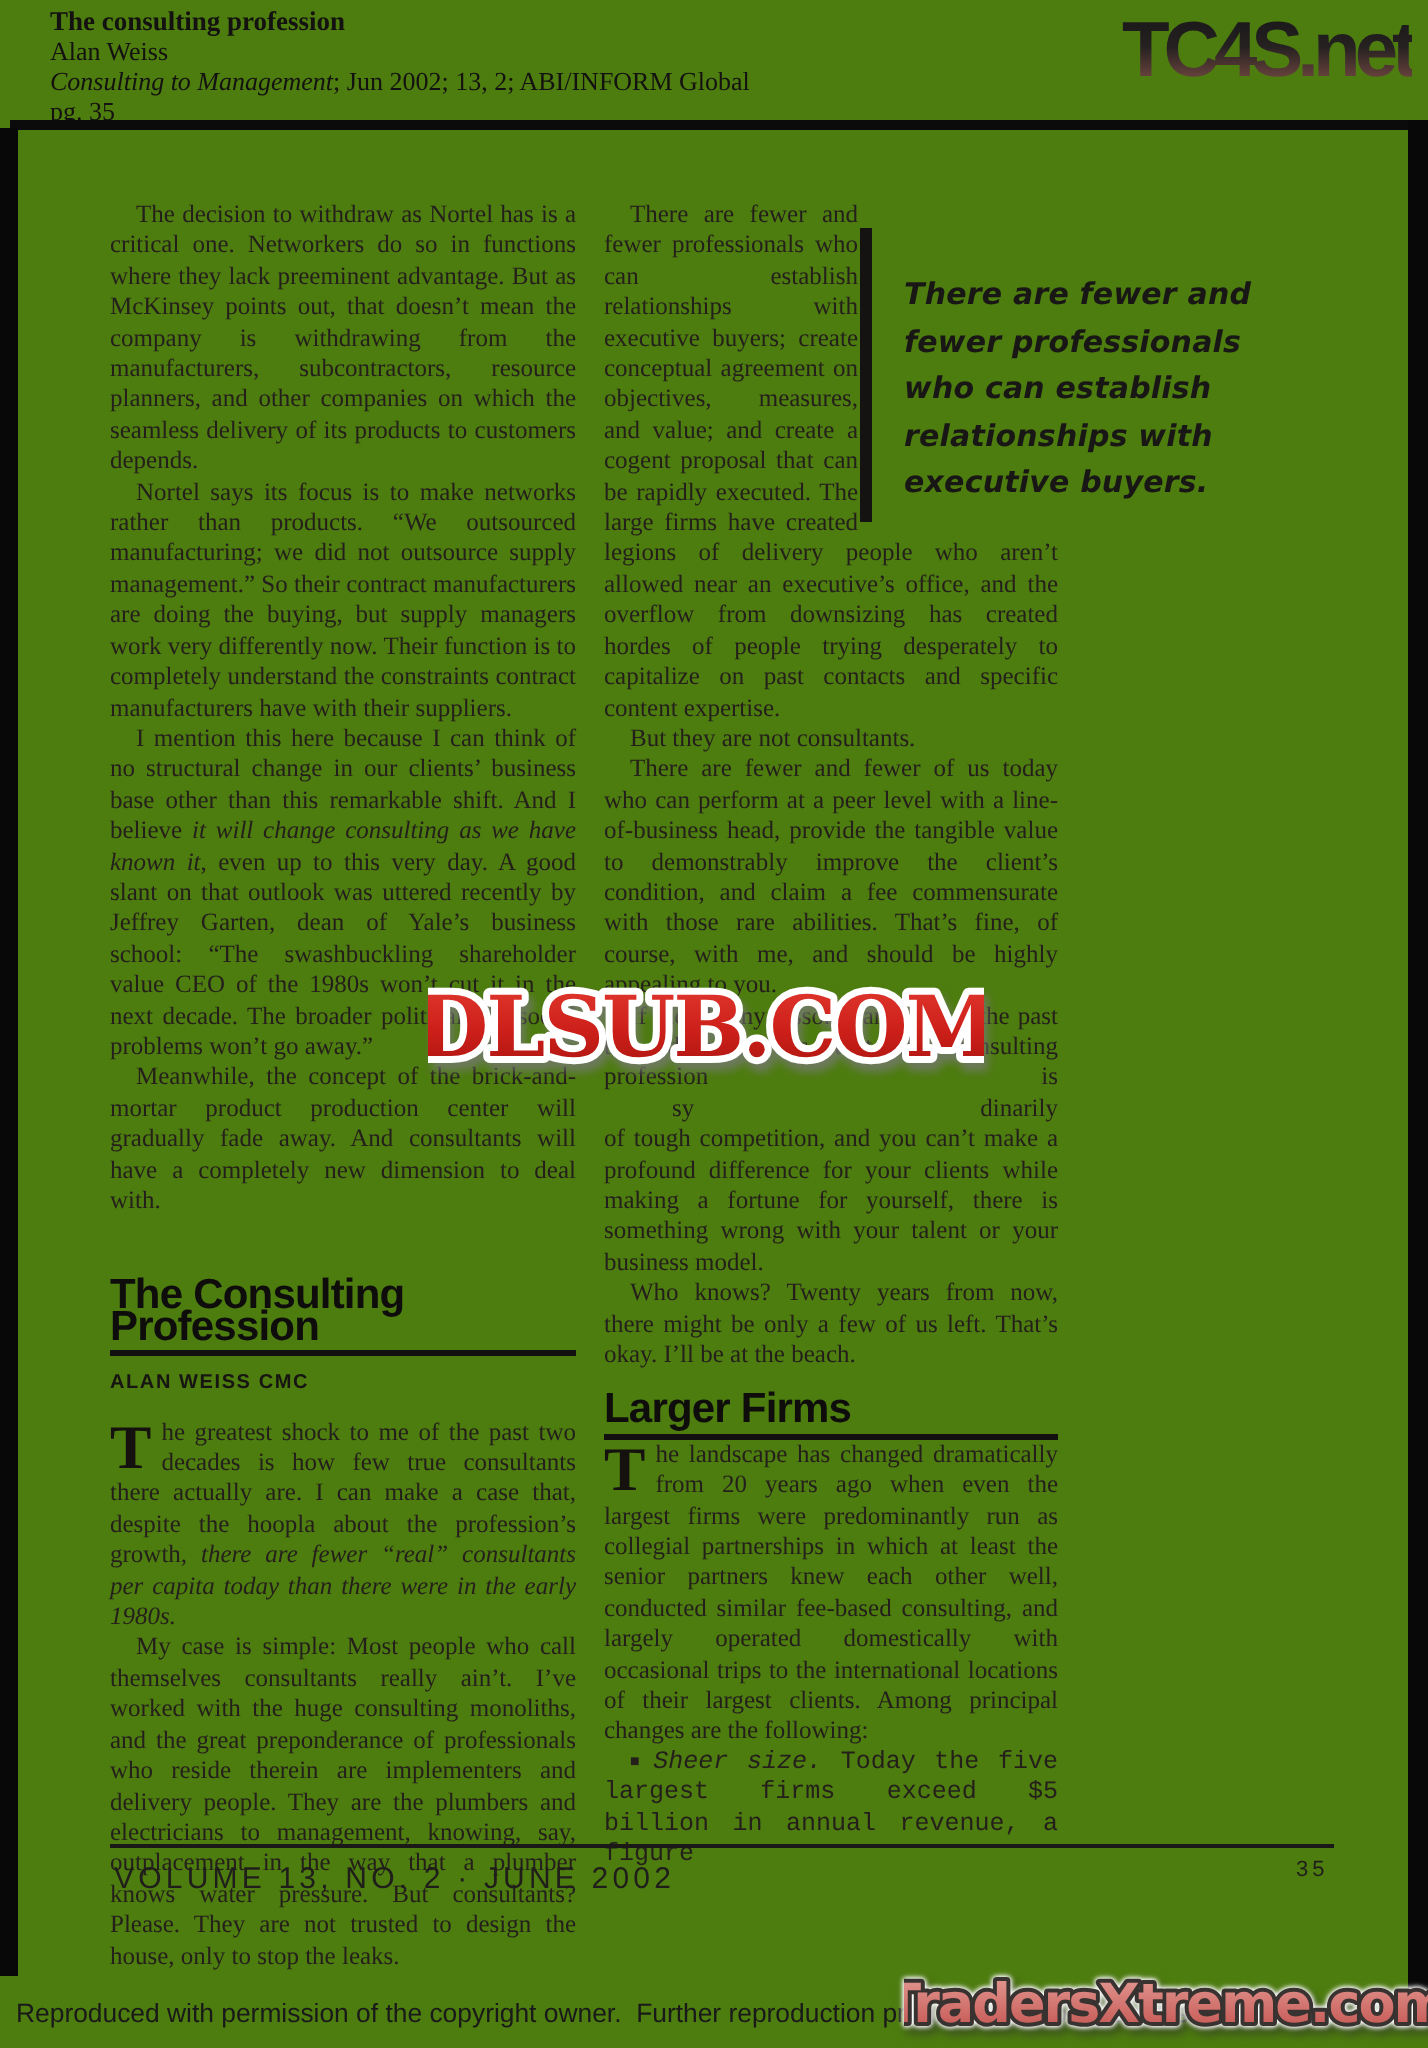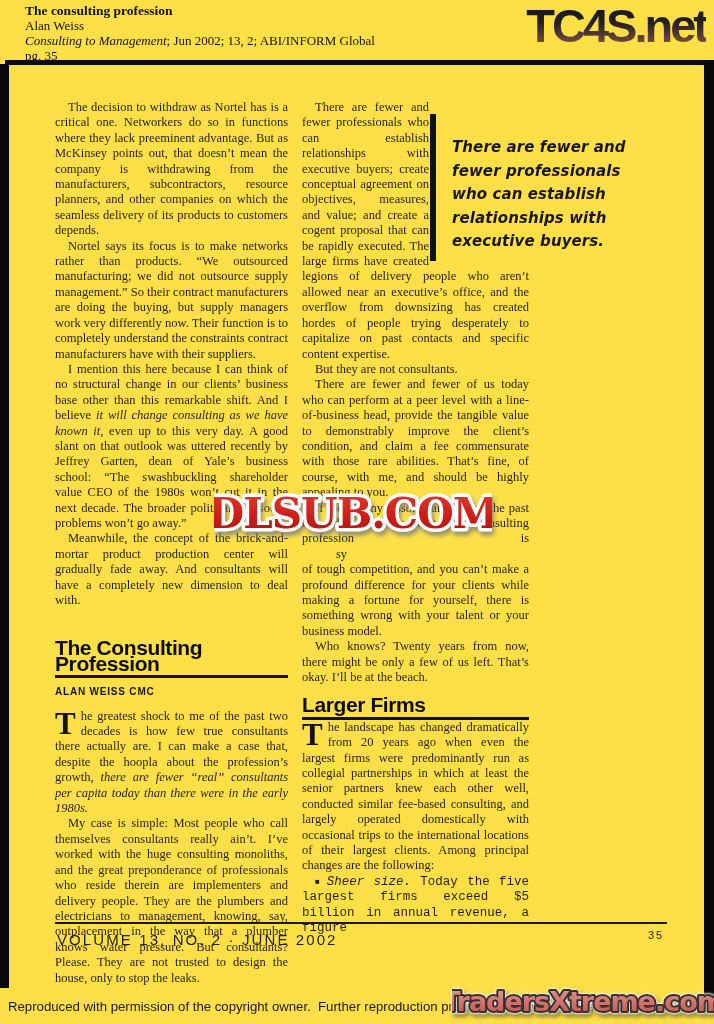--- a/index.html
+++ b/index.html
@@ -1,44 +1,44 @@
 <!DOCTYPE html>
 <html lang="en"><head>
 <meta charset="utf-8">
 <style>
   html,body{margin:0;padding:0;background:#fff;}
-  .page{position:relative;width:714px;height:1024px;background:#fde047;overflow:hidden;
+  .page{position:relative;width:714px;height:1024px;background:#4d7c0f;overflow:hidden;
         font-family:"Liberation Serif",serif;color:#241f1b;}
   
   .cit{position:absolute;left:25px;top:3px;font-size:13px;line-height:15px;color:#141210;}
   .cit .t{font-weight:bold;font-size:13.5px;}
   .cit .it{}
   
   .rule-top{position:absolute;left:5px;top:60px;width:705px;height:5px;background:#0b0b0b;}
   .bar-left{position:absolute;left:0;top:64px;width:9px;height:924px;background:#080808;}
   .bar-right{position:absolute;right:0;top:60px;width:10px;height:945px;background:#080808;}
   
   .wm-tc4s{position:absolute;right:8px;top:0;font-family:"Liberation Sans",sans-serif;
-     font-weight:bold;font-size:47px;letter-spacing:-3px;line-height:52px;
+     font-weight:bold;font-size:39px;letter-spacing:-3px;line-height:52px;
      background:linear-gradient(180deg,#161617 10%,#262121 45%,#6e463f 78%,#a0756a 100%);
      -webkit-background-clip:text;background-clip:text;color:transparent;}
   .wm-dlsub{position:absolute;left:214px;top:482px;
      filter:drop-shadow(2px 4px 2px rgba(120,120,120,.75));}
   .wm-traders{position:absolute;right:0;top:981px;
      filter:drop-shadow(0 0 1.2px #fff) drop-shadow(0 0 1px #fff) drop-shadow(2px 3px 2px rgba(40,40,40,.55));}
   
   .col{position:absolute;top:100px;text-align:justify;font-size:12.5px;line-height:15.4px;}
   .col1{left:55px;width:233px;}
   .col2{left:302px;width:227px;}
   p.para{margin:0;}
   .indent{text-indent:13px;}
   .it{font-style:italic;}
   .force-last{text-align-last:justify;}
   .pq-spacer{float:right;width:100px;height:160px;}
-  .fragline{display:flex;height:15.4px;overflow:hidden;flex-direction:column;}
+  .fragline{display:flex;height:15.4px;overflow:hidden;}
   .frag-left{margin-left:34px;}
   .frag-right{margin-left:auto;}
   
   .sect{margin-top:32px;}
   .sect2{margin-top:12px;}
   .shead{font-family:"Liberation Sans",sans-serif;font-weight:bold;font-size:21px;
          letter-spacing:-0.4px;color:#0e0d0c;text-align:left;text-indent:0;
          border-bottom:3px solid #121110;padding-bottom:4px;margin:0;}
   .sbyline{font-family:"Liberation Sans",sans-serif;font-weight:bold;font-size:10px;
          letter-spacing:.8px;margin:6px 0 9px 0;text-align:left;text-indent:0;color:#171512;}

